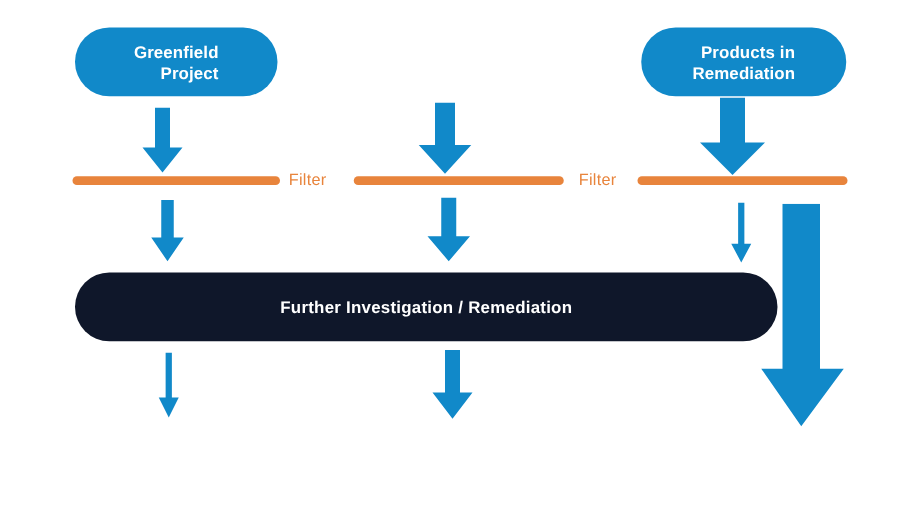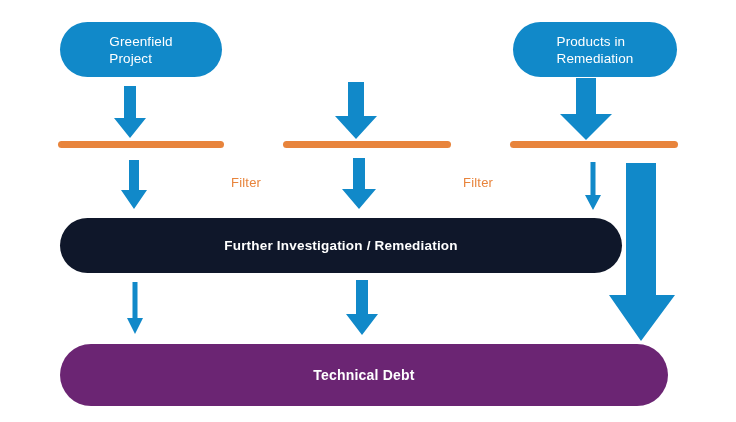--- a/index.html
+++ b/index.html
@@ -22,24 +22,24 @@
   }
 
   
   .source-box {
     position: absolute;
     background: #1189C9;
     border-radius: 28px;
     display: flex;
     align-items: center;
     justify-content: center;
-    text-align: left;
+    text-align: right;
     color: #ffffff;
     font-size: 13.5px;
-    font-weight: normal;
+    font-weight: bold;
     line-height: 17px;
     letter-spacing: 0.1px;
   }
   .source-box .label { white-space: pre-line; }
 
   #box-greenfield { left: 60px;  top: 22px; width: 162px; height: 55px; }
   #box-under      { left: 288px; top: 22px; width: 162px; height: 55px; }
   #box-products   { left: 513px; top: 22px; width: 164px; height: 55px; }
 
   
@@ -53,21 +53,20 @@
   #filter-line-2 { left: 283px; top: 141px; width: 168px; }
   #filter-line-3 { left: 510px; top: 141px; width: 168px; }
 
   .filter-label {
     position: absolute;
     color: #E8843C;
     font-size: 13px;
     font-weight: normal;
     top: 136px;
     letter-spacing: 0.2px;
-    margin-top: 39px;
   }
   #filter-label-1 { left: 231px; }
   #filter-label-2 { left: 463px; }
 
   
   .process-bar {
     position: absolute;
     display: flex;
     align-items: center;
     justify-content: center;
@@ -163,17 +162,14 @@
 
   <div class="filter-line" id="filter-line-2"></div>
   <div class="filter-label" id="filter-label-2">Filter</div>
 
   <div class="filter-line" id="filter-line-3"></div>
 
   <div class="process-bar" id="bar-remediation">
     <span>Further Investigation / Remediation</span>
   </div>
 
-  <div class="process-bar" id="bar-technical-debt">
-    <span>Technical Debt</span>
-  </div>
 
 </div>
 
 </body></html>

